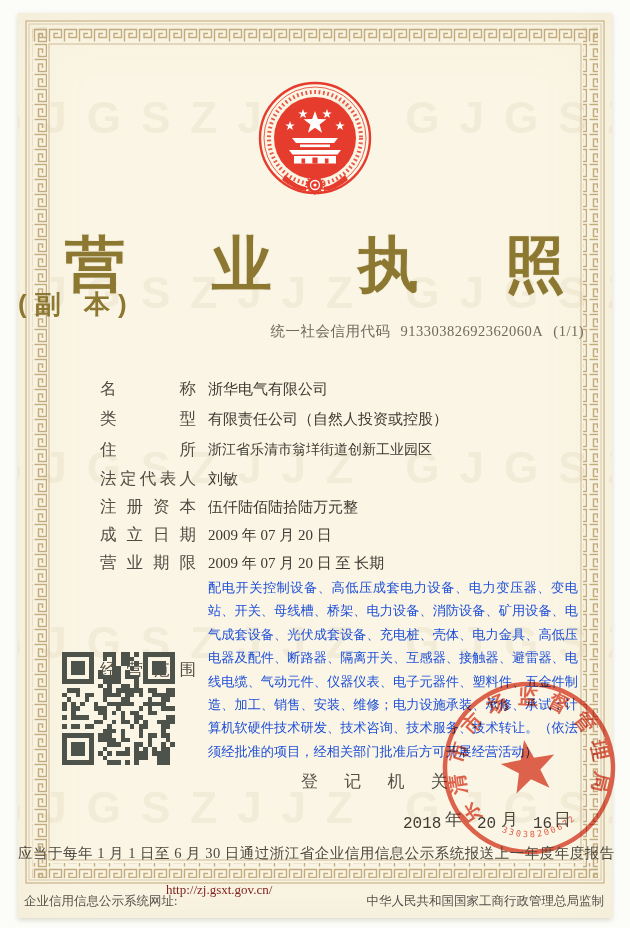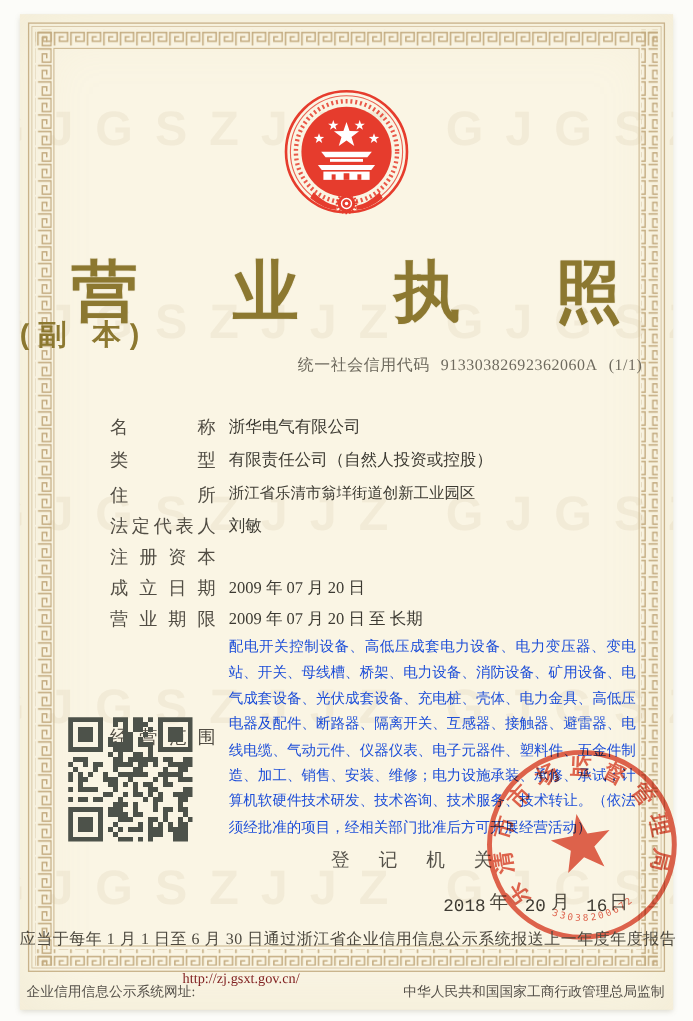--- a/index.html
+++ b/index.html
@@ -156,20 +156,21 @@
   <div class="frow" style="top:427px">
     <span class="flabel">住所</span>
     <span class="fval" style="font-size:14px">浙江省乐清市翁垟街道创新工业园区</span>
   </div>
   <div class="frow" style="top:456px">
     <span class="flabel">法定代表人</span>
     <span class="fval">刘敏</span>
   </div>
   <div class="frow" style="top:484px">
     <span class="flabel">注册资本</span>
+    <span class="fval">伍仟陆佰陆拾陆万元整</span>
   </div>
   <div class="frow" style="top:512px">
     <span class="flabel">成立日期</span>
     <span class="fval">2009 年 07 月 20 日</span>
   </div>
   <div class="frow" style="top:540px">
     <span class="flabel">营业期限</span>
     <span class="fval">2009 年 07 月 20 日 至 长期</span>
   </div>
   <div class="frow" style="top:563px">

